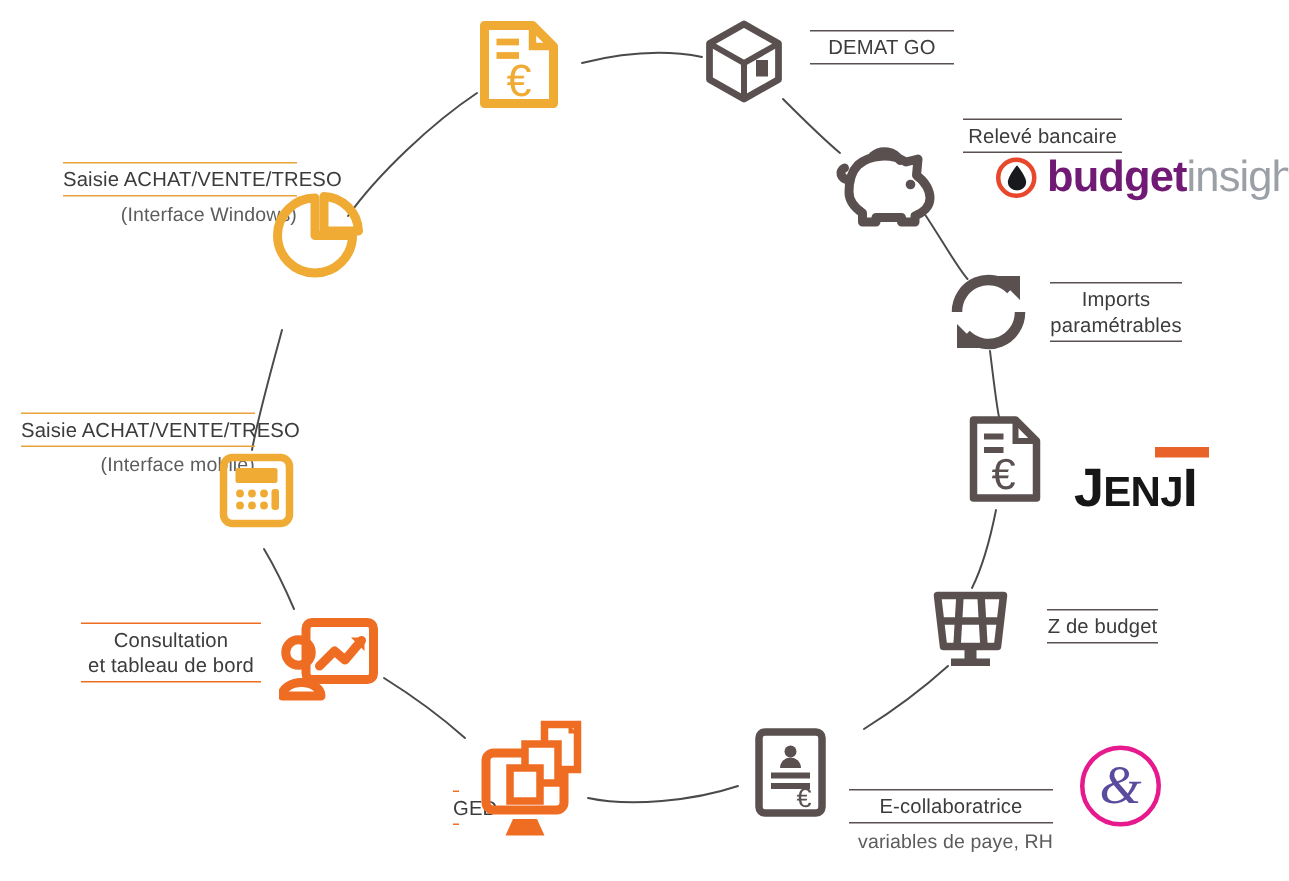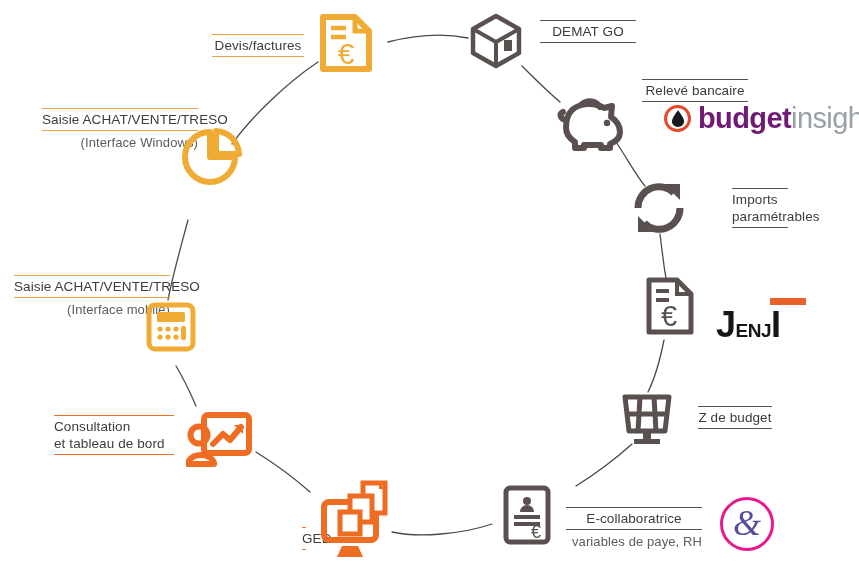--- a/index.html
+++ b/index.html
@@ -77,21 +77,21 @@
     background: #e8622a;
   }
   .jenji-text {
     font-size: 36px;
     font-weight: bold;
     color: #161616;
     letter-spacing: -0.5px;
     line-height: 1;
     padding-top: 9px;
   }
-  .jenji-text .sm { font-size: 19px; }
+  .jenji-text .sm { font-size: 28px; }
 
   .amp-logo {
     width: 54px; height: 54px;
     border-radius: 50%;
     border: 3.4px solid #e61a8d;
     display: flex; align-items: center; justify-content: center;
   }
   .amp-logo .amp {
     font-family: "Liberation Serif", serif;
     font-size: 36px;
@@ -126,23 +126,20 @@
       <path d="M 310 492 C 292 476 272 462 256 452"></path>
 
       <path d="M 196 406 C 190 392 182 376 176 366"></path>
 
       <path d="M 168 300 C 172 278 180 250 188 220"></path>
 
       <path d="M 232 144 C 252 116 288 82 318 62"></path>
     </g>
   </svg>
 
-  <div class="label" style="left:202px; top:31px; width:112px;">
-    <div class="line-main">Devis/factures</div>
-  </div>
   <div class="icon-box" style="left:318px; top:12px;">
     <svg width="56" height="62" viewBox="0 0 56 62">
       <path d="M5 5 h32 l14 14 v38 a0 0 0 0 1 0 0 h-46 z" fill="none" stroke="#efab33" stroke-width="6" stroke-linejoin="round"></path>
       <path d="M37 5 v14 h14" fill="none" stroke="#efab33" stroke-width="5"></path>
       <line x1="13" y1="16" x2="28" y2="16" stroke="#efab33" stroke-width="4.5"></line>
       <line x1="13" y1="25" x2="28" y2="25" stroke="#efab33" stroke-width="4.5"></line>
       <text x="28" y="52" font-family="Liberation Sans, sans-serif" font-size="30" fill="#efab33" text-anchor="middle">€</text>
     </svg>
   </div>
 
@@ -191,21 +188,21 @@
     <svg width="58" height="56" viewBox="0 0 58 56">
       <g fill="none" stroke="#5a5050" stroke-width="7">
         <path d="M8 28 A21 21 0 0 1 44 13"></path>
         <path d="M50 28 A21 21 0 0 1 14 43"></path>
       </g>
       <path d="M34 4 L50 4 L50 20 Z" fill="#5a5050"></path>
       <path d="M24 52 L8 52 L8 36 Z" fill="#5a5050"></path>
     </svg>
   </div>
   <div class="label dark" style="left:690px; top:185px; width:108px;">
-    <div class="line-main" style="text-align:left;margin-left:32px;">
+    <div class="line-main" style="text-align:center;">
       <div>Imports</div>
       <div>paramétrables</div>
     </div>
   </div>
 
   <div class="icon-box" style="left:644px; top:276px;">
     <svg width="52" height="60" viewBox="0 0 52 60">
       <path d="M5 4 h28 l14 14 v38 h-42 z" fill="none" stroke="#5a5050" stroke-width="5" stroke-linejoin="round"></path>
       <path d="M33 4 v14 h14" fill="none" stroke="#5a5050" stroke-width="4"></path>
       <line x1="12" y1="15" x2="25" y2="15" stroke="#5a5050" stroke-width="4"></line>
@@ -235,21 +232,21 @@
   <div class="icon-box" style="left:502px; top:484px;">
     <svg width="50" height="62" viewBox="0 0 50 62">
       <rect x="4" y="4" width="42" height="54" rx="4" fill="none" stroke="#5a5050" stroke-width="5"></rect>
       <circle cx="25" cy="17" r="4" fill="#5a5050"></circle>
       <path d="M18 28 a7 7 0 0 1 14 0 z" fill="#5a5050"></path>
       <line x1="12" y1="33" x2="38" y2="33" stroke="#5a5050" stroke-width="4"></line>
       <line x1="12" y1="40" x2="38" y2="40" stroke="#5a5050" stroke-width="4"></line>
       <text x="34" y="54" font-family="Liberation Sans, sans-serif" font-size="18" fill="#5a5050" text-anchor="middle">€</text>
     </svg>
   </div>
-  <div class="label dark" style="left:556px; top:504px; width:156px;">
+  <div class="label dark" style="left:556px; top:523px; width:156px;">
     <div class="line-main">E-collaboratrice</div>
     <div class="sub sub-right">variables de paye, RH</div>
   </div>
   <div class="brand" style="left:720px; top:497px;">
     <div class="amp-logo">
       <span class="amp">&amp;</span>
     </div>
   </div>
 
   <div class="label" style="left:260px; top:524px; width:56px;">
@@ -260,21 +257,21 @@
       <rect x="4" y="22" width="52" height="38" rx="5" fill="none" stroke="#ef6c23" stroke-width="6"></rect>
       <path d="M22 66 h16 l5 11 h-26 z" fill="#ef6c23"></path>
       <rect x="43" y="3" width="22" height="30" fill="#ffffff" stroke="#ef6c23" stroke-width="5"></rect>
       <path d="M59 3 l6 6 h-6 z" fill="#ef6c23"></path>
       <rect x="30" y="16" width="22" height="26" fill="#ffffff" stroke="#ef6c23" stroke-width="5"></rect>
       <rect x="20" y="32" width="20" height="22" fill="#ffffff" stroke="#ef6c23" stroke-width="5"></rect>
     </svg>
   </div>
 
   <div class="label" style="left:44px; top:412px; width:140px;">
-    <div class="line-main align-right" style="border-top-color:#ef6c23; border-bottom-color:#ef6c23; text-align:left;">
+    <div class="line-main align-right" style="border-top-color:#ef6c23; border-bottom-color:#ef6c23; text-align:center;">
       <div>Consultation</div>
       <div>et tableau de bord</div>
     </div>
   </div>
   <div class="icon-box" style="left:186px; top:412px;">
     <svg width="66" height="56" viewBox="0 0 66 56">
       <rect x="18" y="3" width="45" height="38" rx="4" fill="none" stroke="#ef6c23" stroke-width="6"></rect>
       <path d="M27 32 L37 22 L44 28 L55 15" fill="none" stroke="#ef6c23" stroke-width="6" stroke-linejoin="round" stroke-linecap="round"></path>
       <path d="M48 13 h9 v9 z" fill="#ef6c23"></path>
       <circle cx="13" cy="23" r="8.5" fill="none" stroke="#ef6c23" stroke-width="6"></circle>

